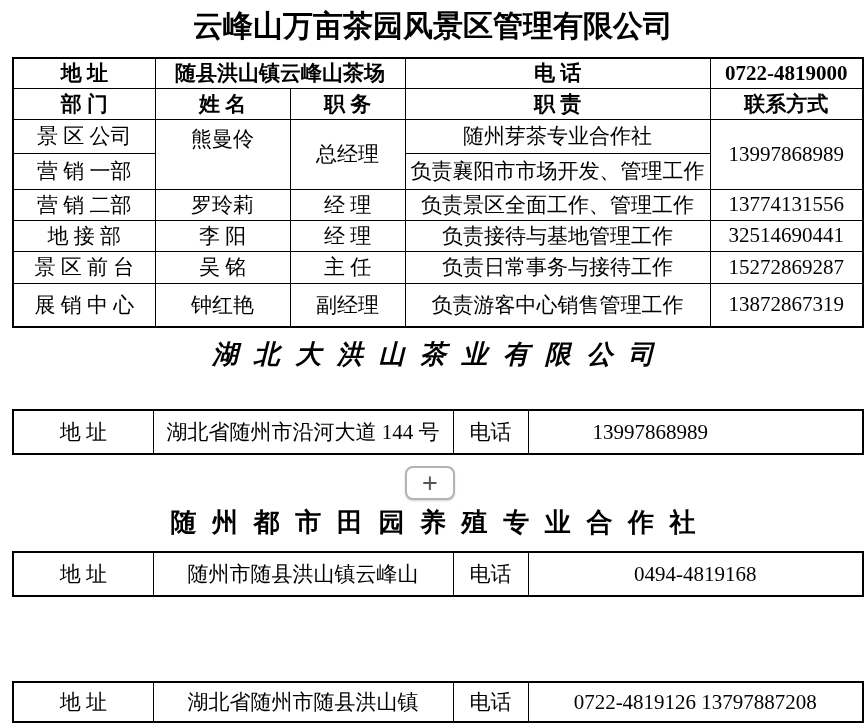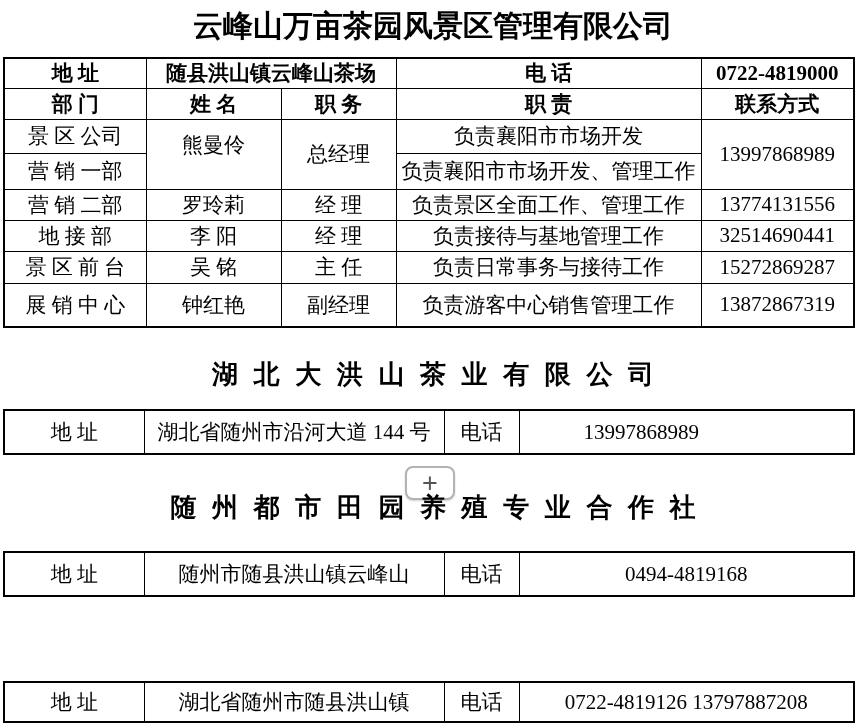--- a/index.html
+++ b/index.html
@@ -23,47 +23,47 @@
     font-weight: bold;
     white-space: nowrap;
   }
   .title-1 { top: 8px; font-size: 30px; line-height: 36px; }
   .title-sp {
     font-size: 26px;
     line-height: 36px;
     letter-spacing: 0.6em;
     text-indent: 0.6em;
   }
-  .title-2 { top: 357px; }
-  .title-3 { top: 490px; }
+  .title-2 { top: 337px; font-style: italic; }
+  .title-3 { top: 505px; }
   .title-4 { top: 627px; }
 
   table.tbl {
     position: absolute;
-    left: 3px;
+    left: 12px;
     width: 850px;
     border-collapse: collapse;
     table-layout: fixed;
     border: 2px solid #000;
   }
   .t1 { top: 57px; }
   .t2 { top: 409px; }
   .t3 { top: 551px; }
   .t4 { top: 681px; }
   .tbl td {
     border: 1.5px solid #000;
     text-align: center;
     vertical-align: middle;
     font-size: 21px;
     padding: 0;
     white-space: nowrap;
     overflow: hidden;
   }
   tr.bold td { font-weight: bold; }
-  td.vtop { vertical-align: top; padding-top: 11px; }
+  td.vtop { vertical-align: top; padding-top: 5px; }
   td.shift-left { padding-right: 90px; }
 
   .plus-btn {
     position: absolute;
     left: 405px;
     top: 466px;
     width: 50px;
     height: 34px;
     background: #ffffff;
     border: 2px solid #b3b3b3;
@@ -106,21 +106,21 @@
       <td>部  门</td>
       <td>姓 名</td>
       <td>职 务</td>
       <td>职  责</td>
       <td>联系方式</td>
     </tr>
     <tr style="height:34px">
       <td>景 区 公司</td>
       <td rowspan="2" class="vtop">熊曼伶</td>
       <td rowspan="2">总经理</td>
-      <td>负责襄阳市市场开发</td>
+      <td>随州芽茶专业合作社</td>
       <td rowspan="2">13997868989</td>
     </tr>
     <tr style="height:36px">
       <td>营 销 一部</td>
       <td>负责襄阳市市场开发、管理工作</td>
     </tr>
     <tr style="height:31px">
       <td>营 销 二部</td>
       <td>罗玲莉</td>
       <td>经 理</td>

